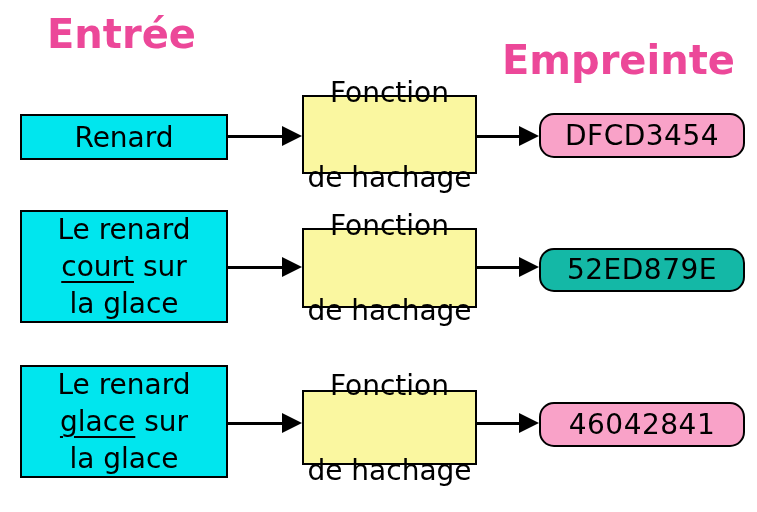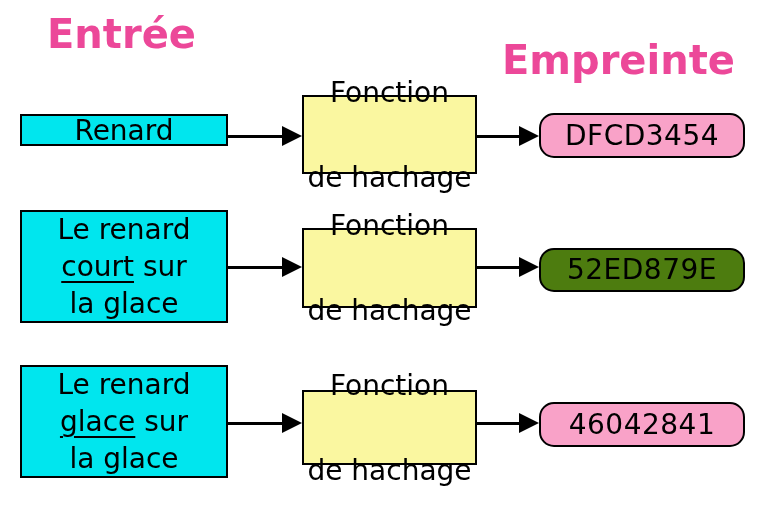--- a/index.html
+++ b/index.html
@@ -79,21 +79,21 @@
     border-left: 20px solid #000;
   }
 </style>
 </head>
 <body style="background: rgb(255, 255, 255);">
 
 <div class="canvas">
   <div class="title" style="left:47px; top:12px;">Entrée</div>
   <div class="title" style="left:502px; top:14px;margin-top:24px;">Empreinte</div>
   <div id="rows-root">
-      <div class="box input-box" style="left: 20px; top: 114px; width: 208px; height: 32px; background: rgb(0, 230, 238); border-color: rgb(0, 0, 0); color: rgb(0, 0, 0);">
+      <div class="box input-box" style="left: 20px; top: 114px; width: 208px; height: 46px; background: rgb(0, 230, 238); border-color: rgb(0, 0, 0); color: rgb(0, 0, 0);">
         <div><span>Renard</span></div>
       </div>
       <div class="arrow" style="left: 228px; width: 74px; top: 126px;">
         <div class="shaft" style="background: rgb(0, 0, 0);"></div>
         <div class="head" style="border-left-color: rgb(0, 0, 0);"></div>
       </div>
       <div class="box hash-box" style="left: 302px; top: 95px; width: 175px; height: 79px; background: rgb(250, 247, 160); border-color: rgb(0, 0, 0); color: rgb(0, 0, 0);">
         <div>Fonction</div>
         <div>de hachage</div>
       </div>
@@ -114,21 +114,21 @@
         <div class="head" style="border-left-color: rgb(0, 0, 0);"></div>
       </div>
       <div class="box hash-box" style="left: 302px; top: 228px; width: 175px; height: 80px; background: rgb(250, 247, 160); border-color: rgb(0, 0, 0); color: rgb(0, 0, 0);">
         <div>Fonction</div>
         <div>de hachage</div>
       </div>
       <div class="arrow" style="left: 477px; width: 62px; top: 257px;">
         <div class="shaft" style="background: rgb(0, 0, 0);"></div>
         <div class="head" style="border-left-color: rgb(0, 0, 0);"></div>
       </div>
-      <div class="box output-box" style="left: 539px; top: 248px; width: 206px; height: 44px; background: #4d7c0f; border-color: rgb(0, 0, 0); color: rgb(0, 0, 0);">
+      <div class="box output-box" style="left: 539px; top: 248px; width: 206px; height: 44px; background: #14b8a6; border-color: rgb(0, 0, 0); color: rgb(0, 0, 0);">
         <div>52ED879E</div>
       </div>
       <div class="box input-box" style="left: 20px; top: 365px; width: 208px; height: 113px; background: rgb(0, 230, 238); border-color: rgb(0, 0, 0); color: rgb(0, 0, 0);">
         <div><span>Le renard</span></div>
         <div><span class="underlined">glace</span><span> sur</span></div>
         <div><span>la glace</span></div>
       </div>
       <div class="arrow" style="left: 228px; width: 74px; top: 413px;">
         <div class="shaft" style="background: rgb(0, 0, 0);"></div>
         <div class="head" style="border-left-color: rgb(0, 0, 0);"></div>

